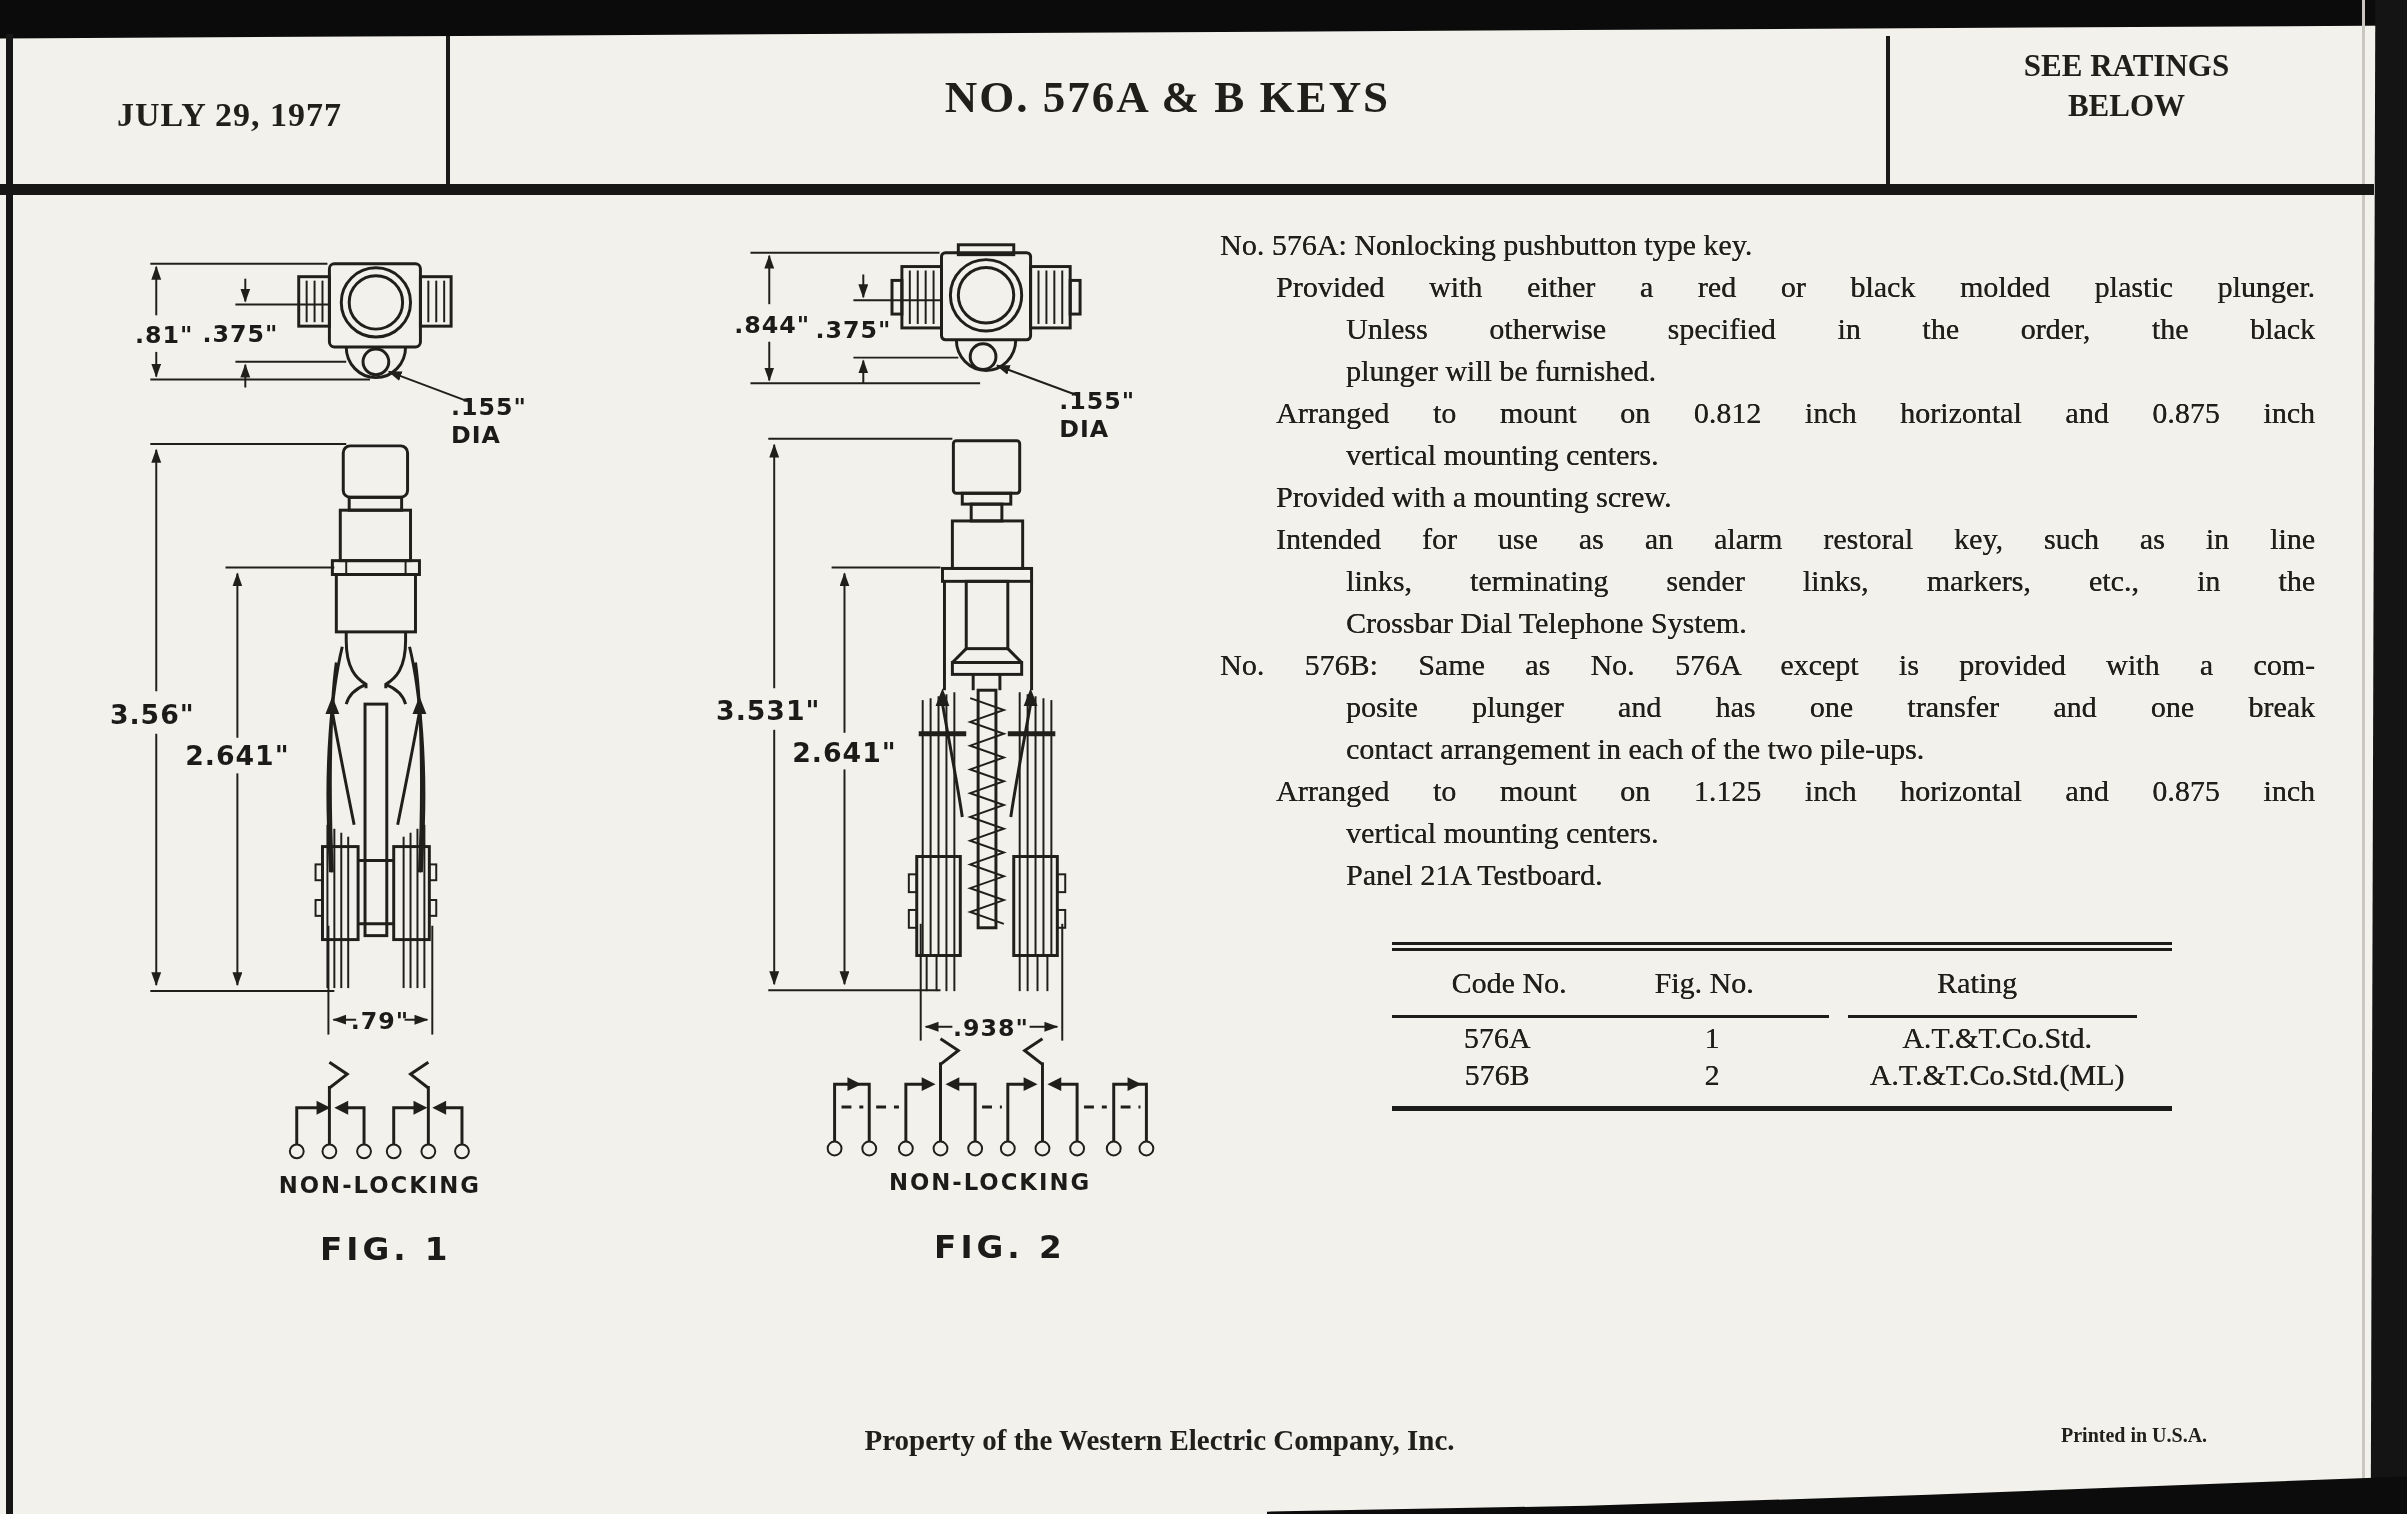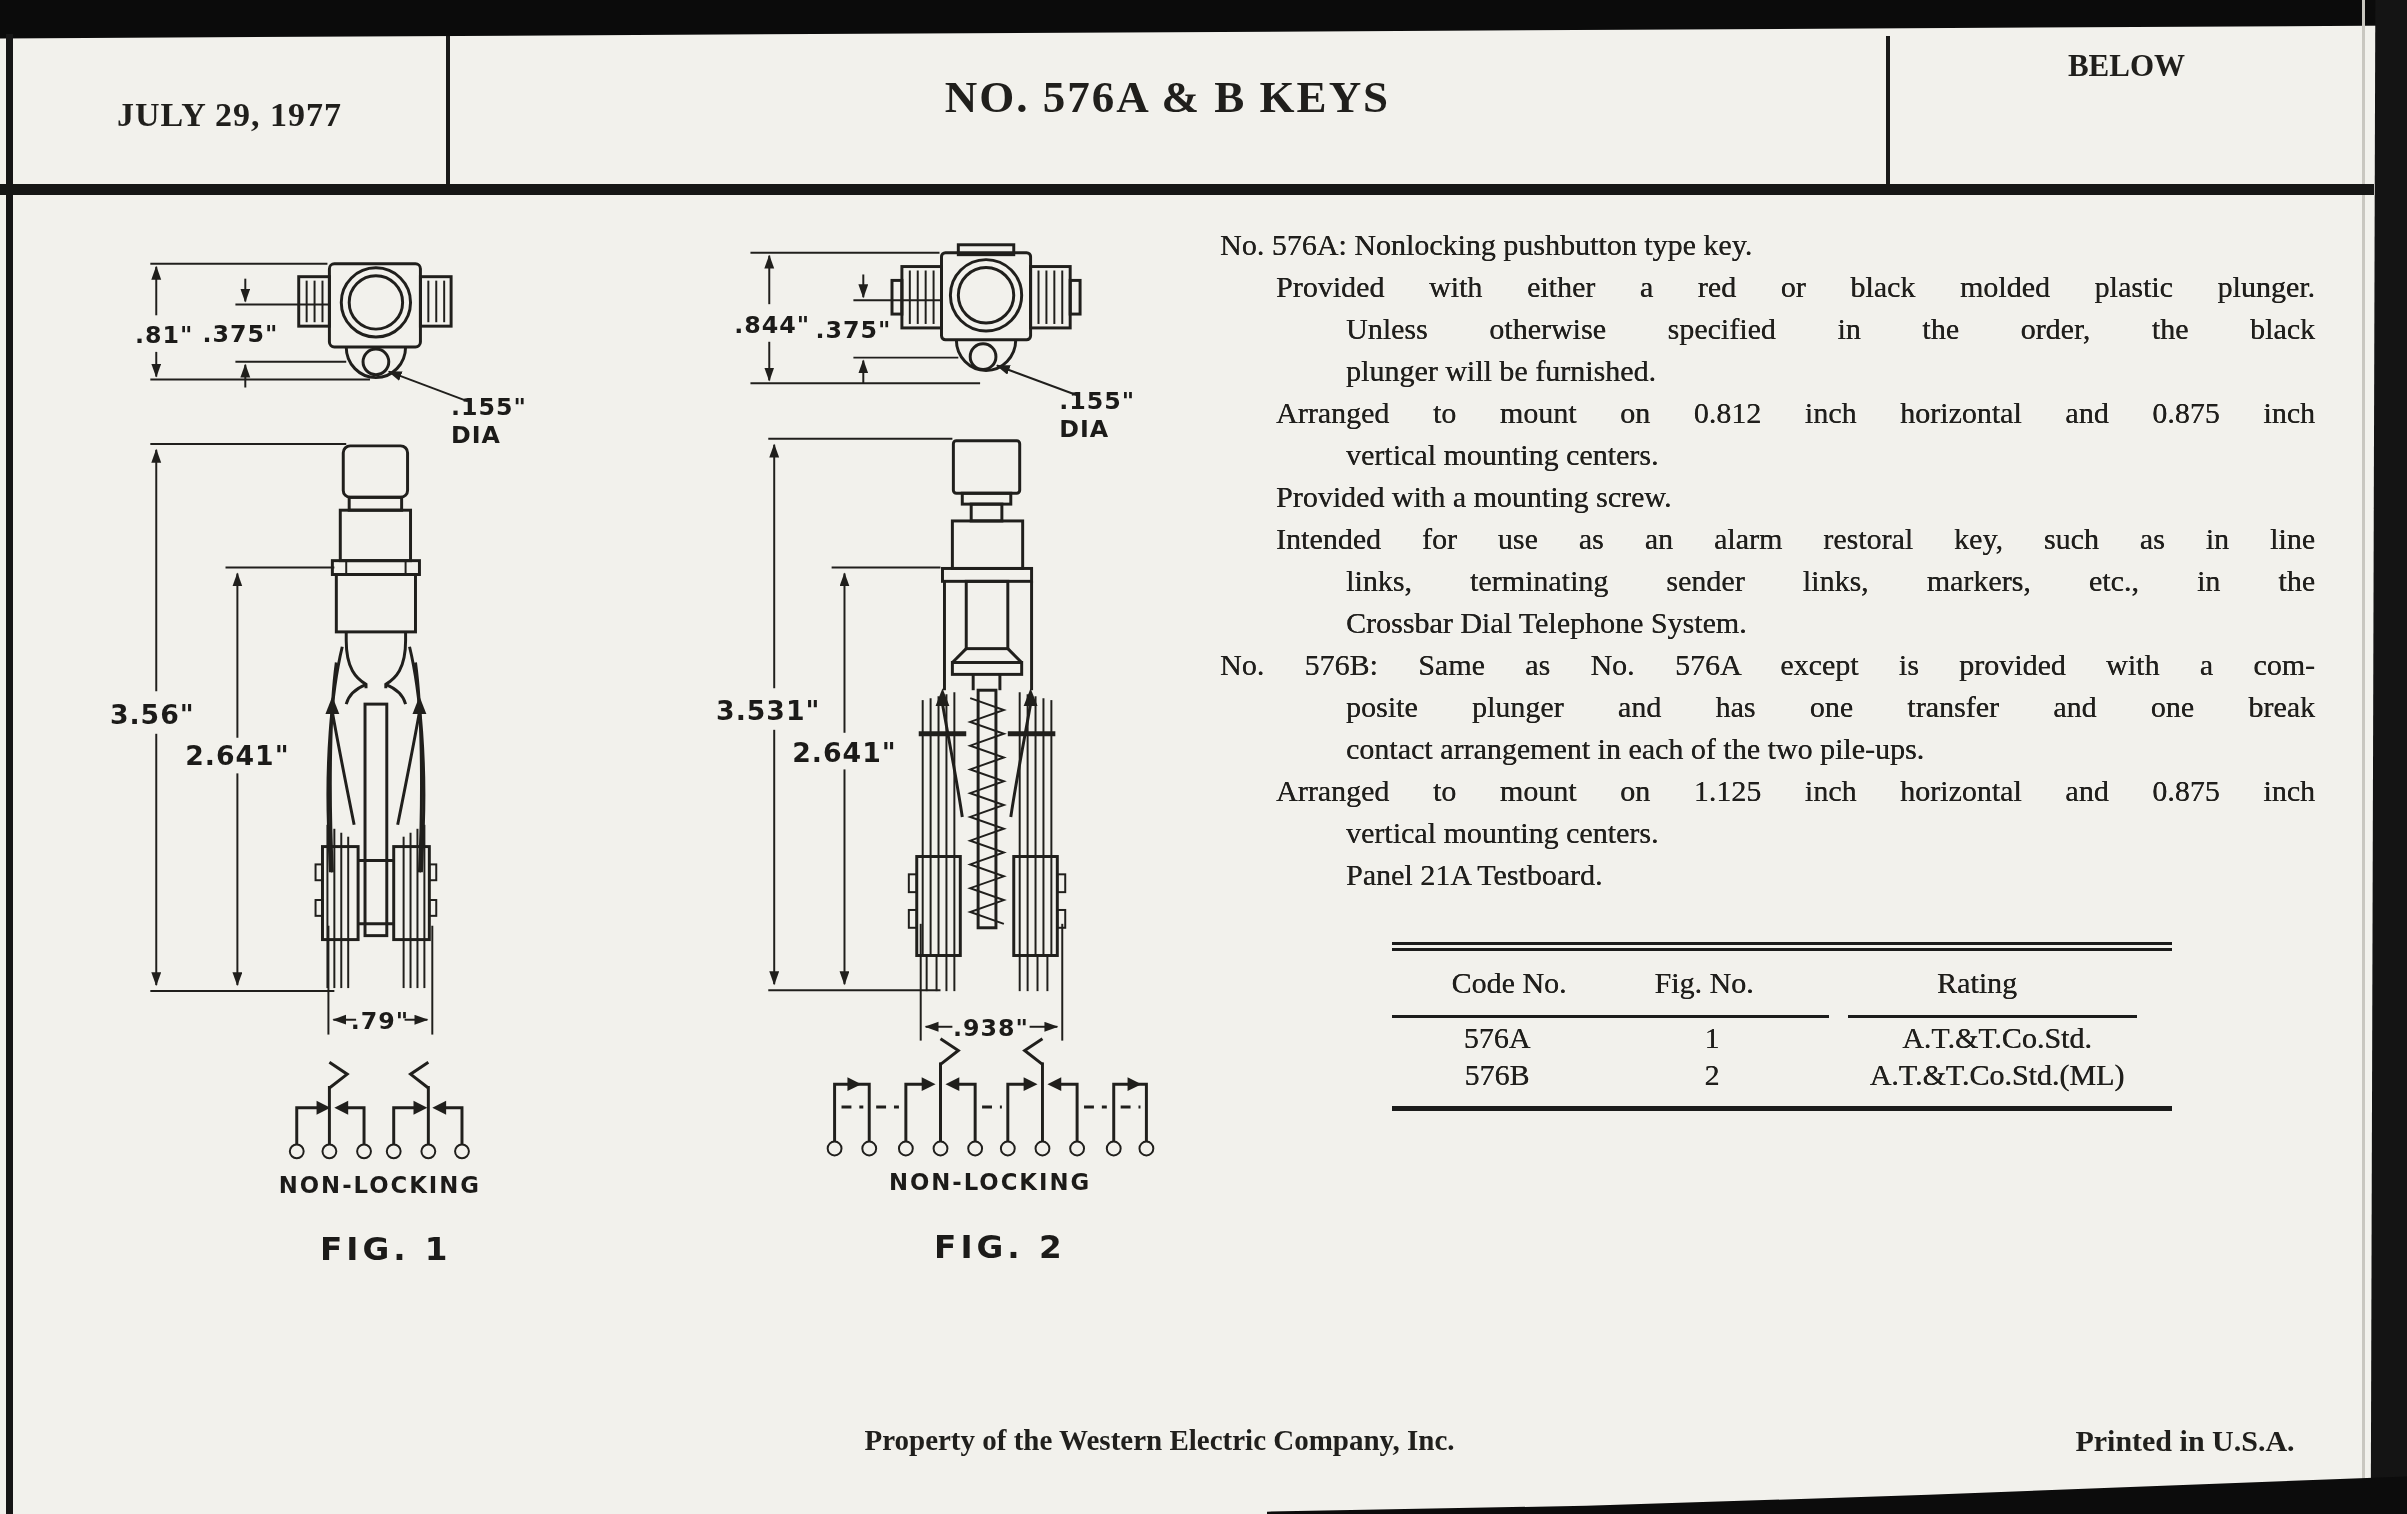--- a/index.html
+++ b/index.html
@@ -54,39 +54,40 @@
   .c1{width:30%;text-align:center;}
   .c2{width:20%;text-align:center;}
   .c3{width:50%;text-align:center;}
   .tbl-sub{position:relative;height:4px;}
   .sub-l{position:absolute;left:0;top:0;width:56%;height:3px;background:#1c1c1b;}
   .sub-r{position:absolute;left:58.5%;top:0;width:37%;height:3px;background:#1c1c1b;}
   .tbl-bot{margin-top:13px;border-top:5px solid #1c1c1b;}
   
   .foot-prop{position:absolute;left:811px;top:1424px;width:697px;text-align:center;
              font-weight:bold;font-size:29px;}
-  .foot-printed{position:absolute;left:2061px;top:1424px;width:248px;text-align:center;
-                font-weight:bold;font-size:30px;}
+  .foot-printed{position:absolute;left:2061px;top:1424px;width:248px;
+                font-weight:bold;font-size:20px;}
 </style>
 </head>
 <body>
 
 <div class="page">
 
   <div class="band-top"></div>
   <div class="edge-right-shadow"></div>
   <div class="band-right"></div>
   <div class="edge-left"></div>
   <div class="band-bottom"></div>
 
   <div class="hdr-date">JULY 29, 1977</div>
   <div class="vdiv1"></div>
   <div class="hdr-title">NO. 576A &amp; B KEYS</div>
   <div class="vdiv2"></div>
   <div class="hdr-ratings">
+    <div>SEE RATINGS</div>
     <div>BELOW</div>
   </div>
   <div class="rule-top"></div>
 
   <div class="fig1">
   <svg width="560" height="1061" viewBox="0 0 566 1072">
     <defs>
       <marker id="f1a" markerWidth="15" markerHeight="11" refX="13" refY="5" orient="auto" markerUnits="userSpaceOnUse">
         <path d="M0,0 L14,5 L0,10 Z" fill="#201f1c"></path>
       </marker>

